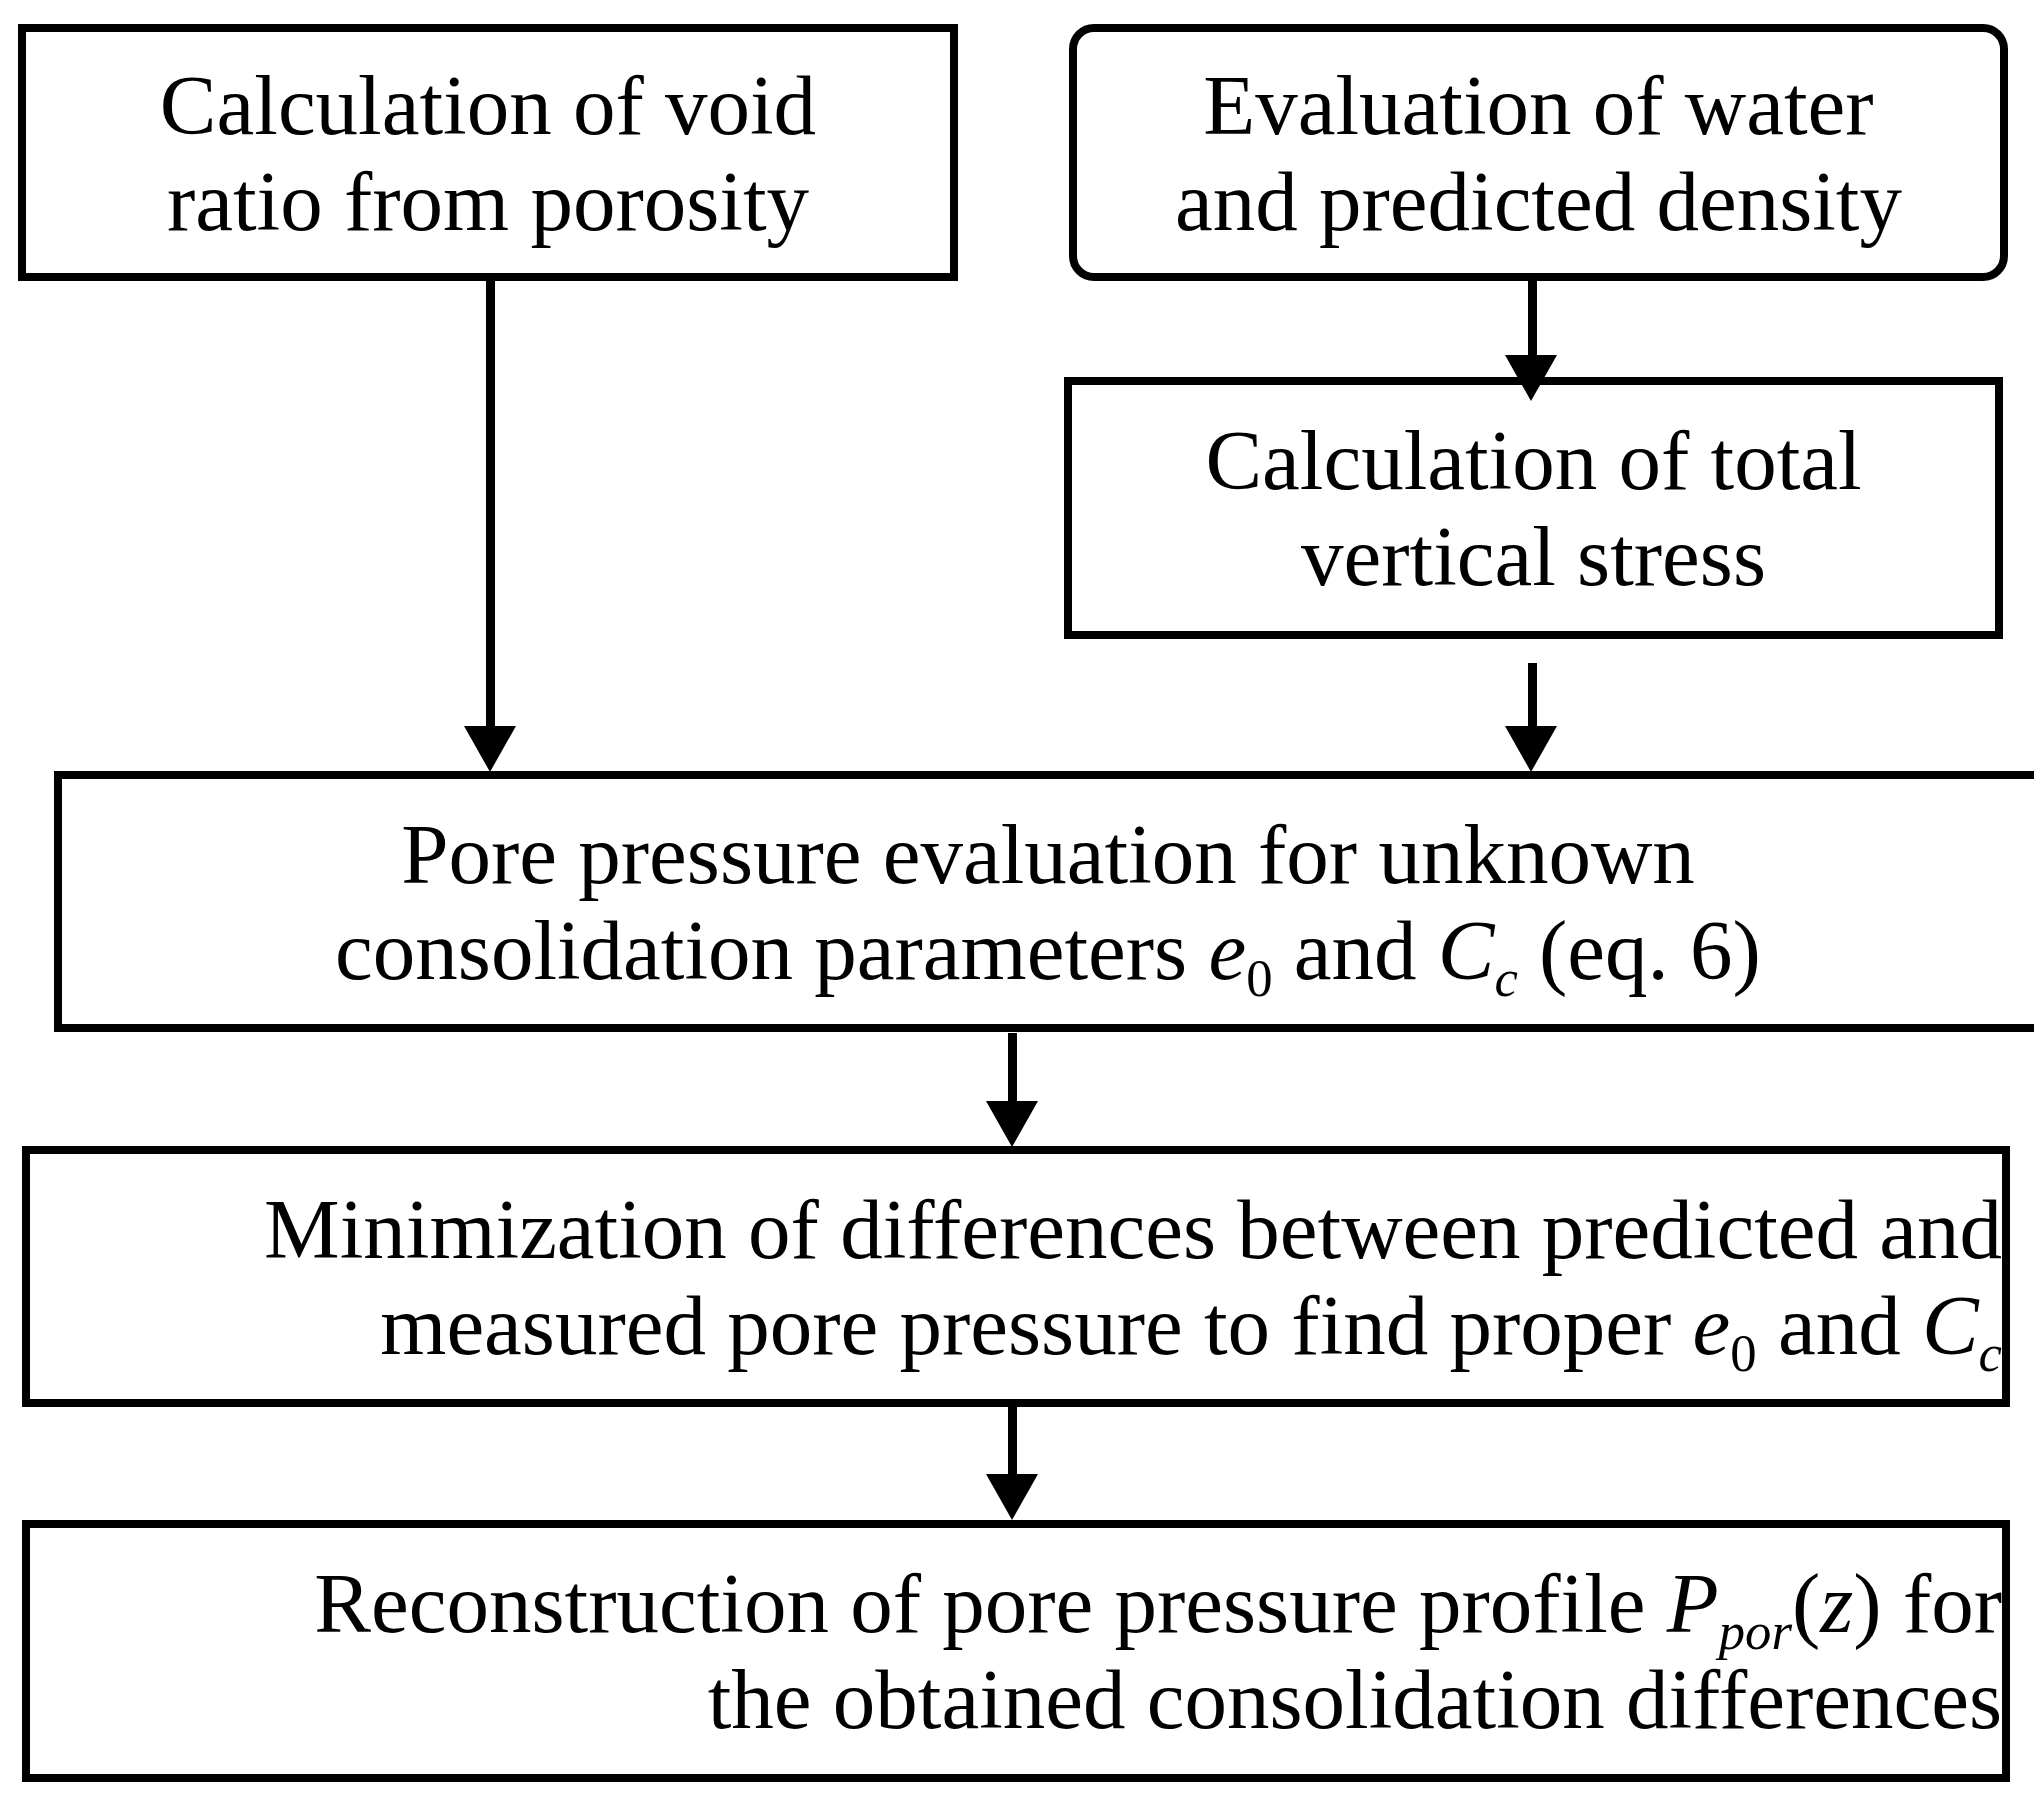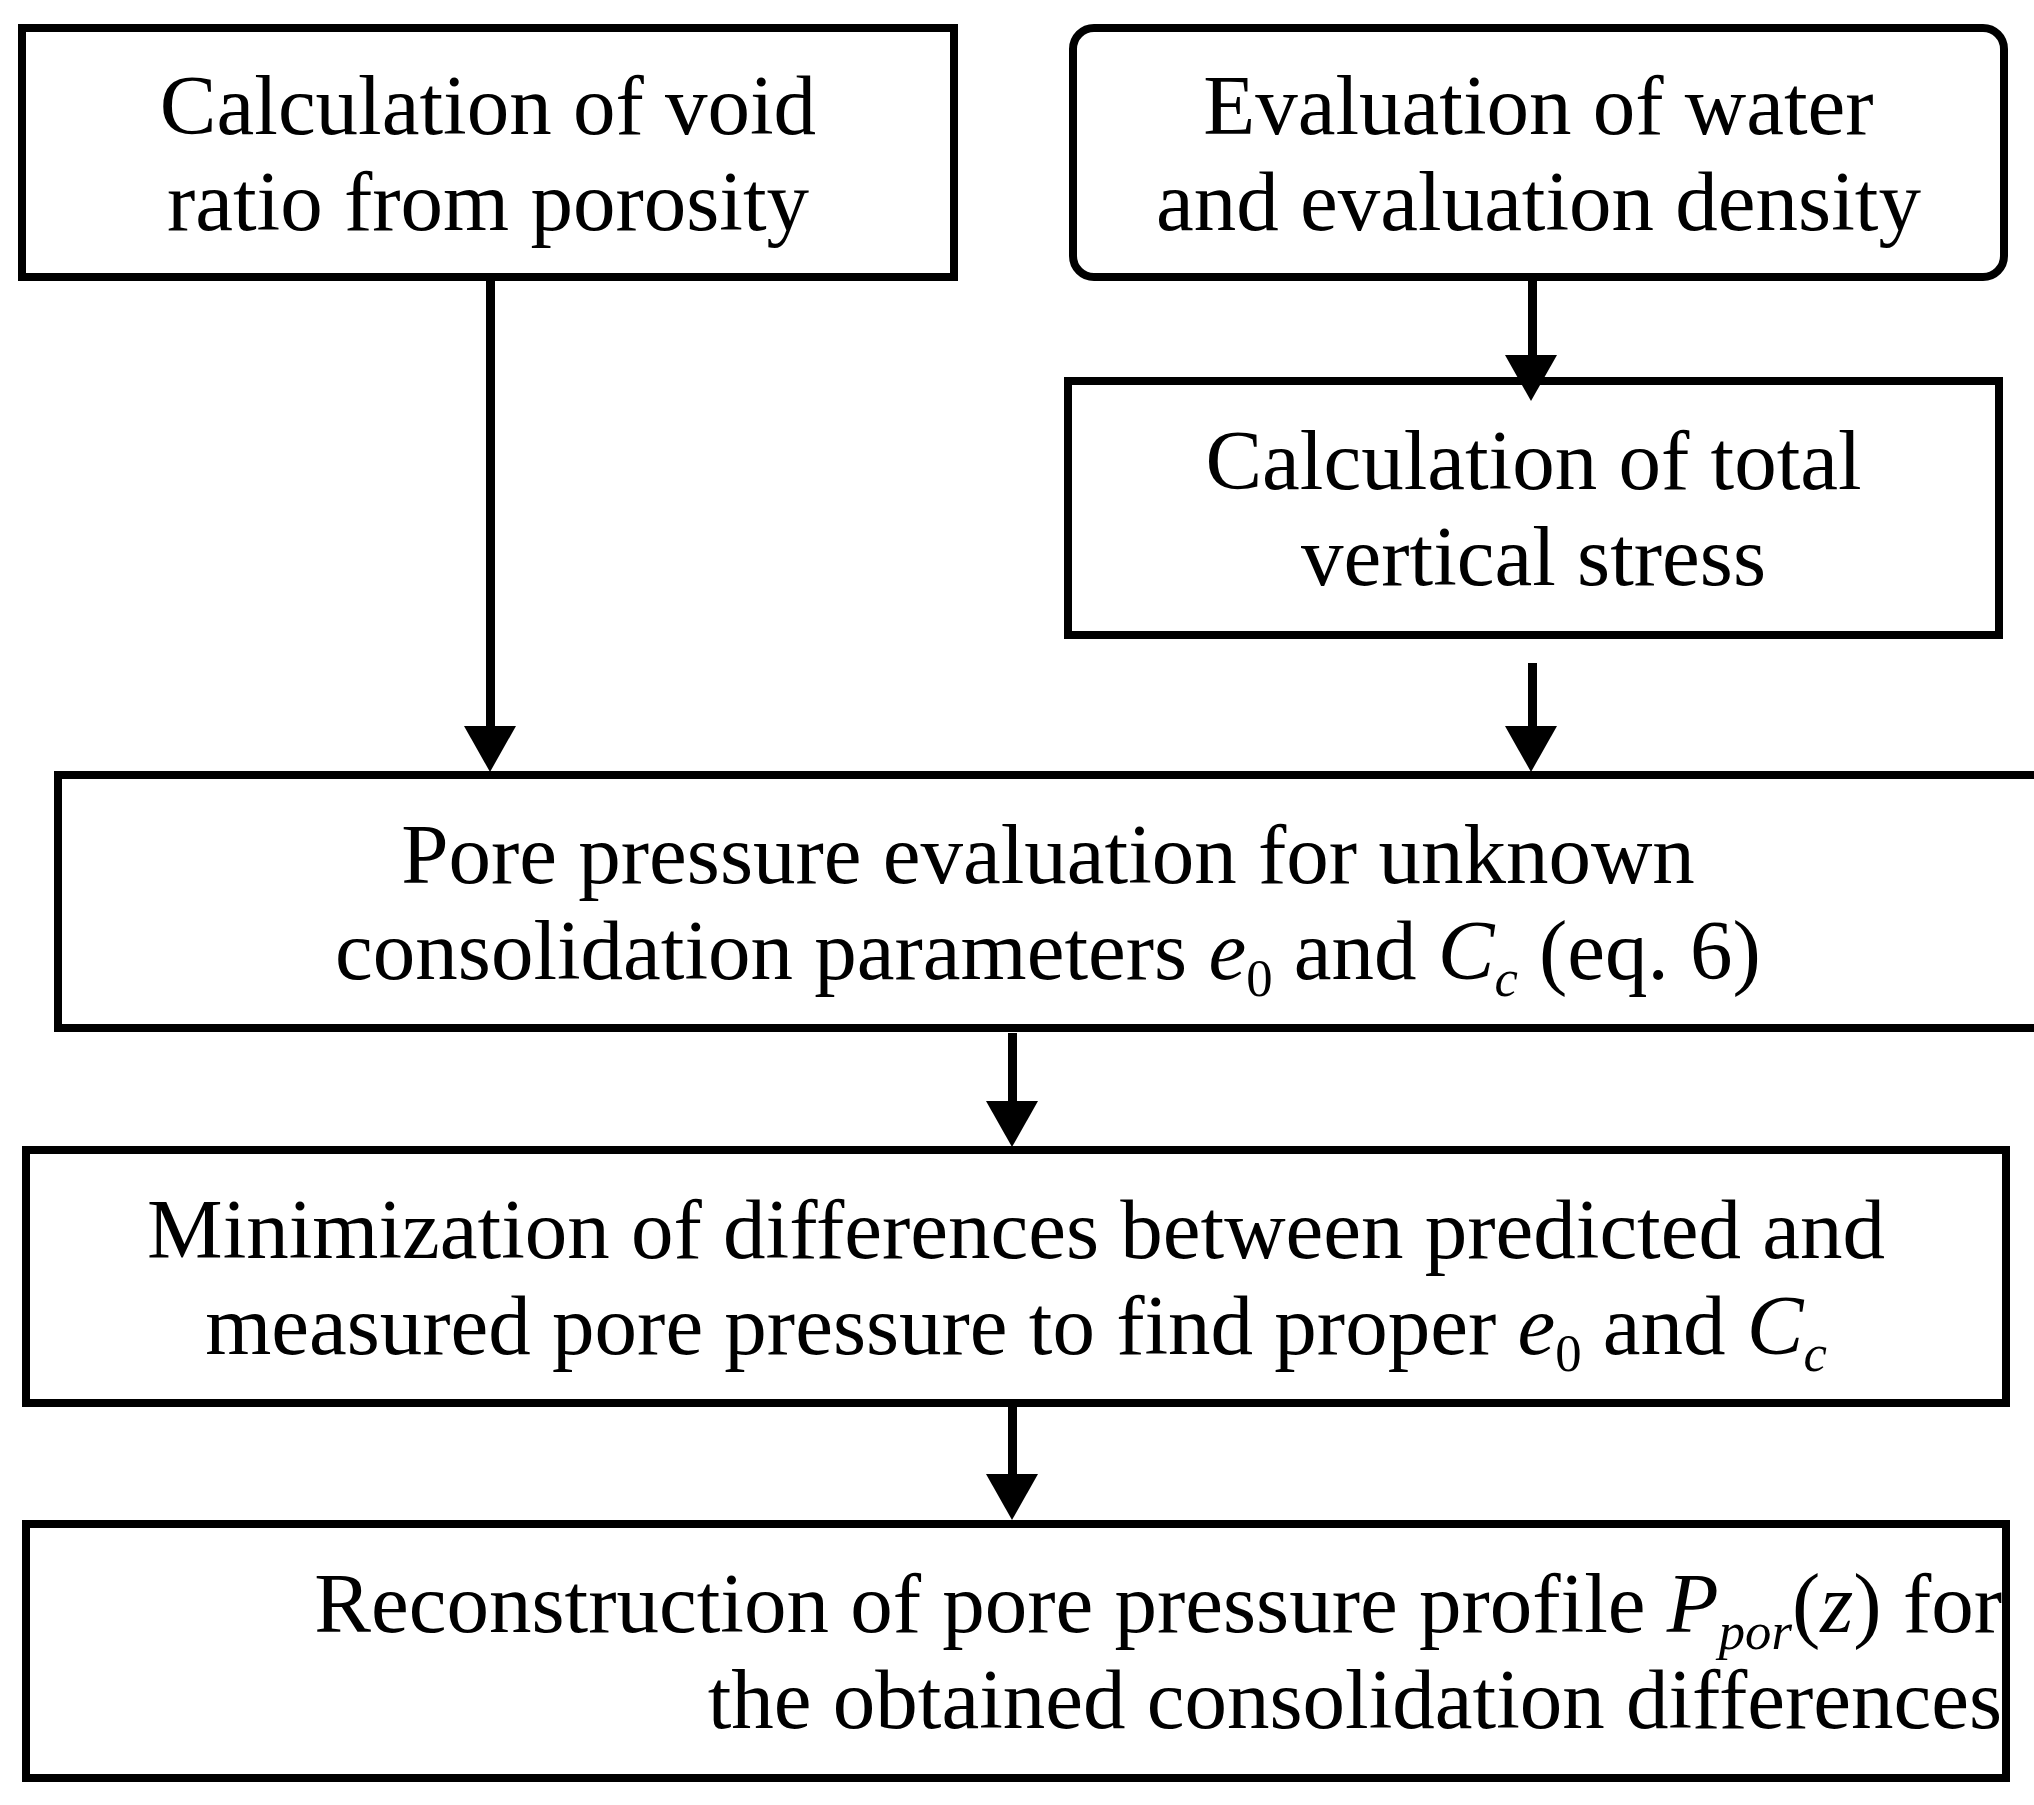--- a/index.html
+++ b/index.html
@@ -56,34 +56,34 @@
 
 <div id="canvas">
 
   <div class="box" style="left:18px;  top:24px;   width:940px;  height:257px;">
     <div class="line"><span>Calculation of void</span></div>
     <div class="line"><span>ratio from porosity</span></div>
   </div>
 
   <div class="box" style="left:1069px; top:24px;  width:939px;  height:257px;border-radius:25px;">
     <div class="line"><span>Evaluation of water</span></div>
-    <div class="line"><span>and evaluation density</span></div>
+    <div class="line"><span>and predicted density</span></div>
   </div>
 
   <div class="box" style="left:1064px; top:377px; width:939px;  height:262px;">
     <div class="line"><span>Calculation of total</span></div>
     <div class="line"><span>vertical stress</span></div>
   </div>
 
   <div class="box" style="left:22px;  top:771px;  width:1988px; height:261px;margin-left:32px;">
     <div class="line"><span>Pore pressure evaluation for unknown</span></div>
     <div class="line"><span>consolidation parameters </span><span class="it">e</span><span class="sub">0</span><span> and </span><span class="it">C</span><span class="it sub">c</span><span> (eq. 6)</span></div>
   </div>
 
-  <div class="box" style="left:22px;  top:1146px; width:1988px; height:261px;">
+  <div class="box" style="left:22px;  top:1146px; width:1988px; height:261px;align-items:flex-end;">
     <div class="line"><span>Minimization of differences between predicted and</span></div>
     <div class="line"><span>measured pore pressure to find proper </span><span class="it">e</span><span class="sub">0</span><span> and </span><span class="it">C</span><span class="it sub">c</span></div>
   </div>
 
   <div class="box" style="left:22px;  top:1520px; width:1988px; height:262px;align-items:flex-end;">
     <div class="line"><span>Reconstruction of pore pressure profile </span><span class="it">P</span><span class="it sub">por</span><span>(</span><span class="it">z</span><span>) for</span></div>
     <div class="line"><span>the obtained consolidation differences</span></div>
   </div>
 
   <div>

